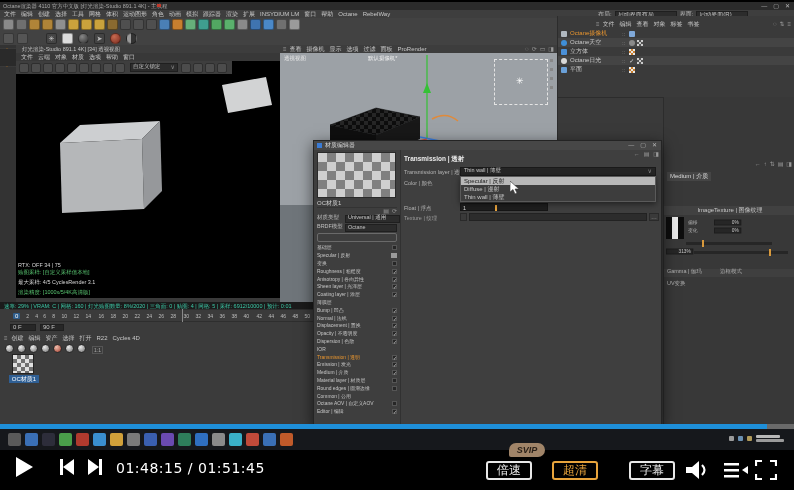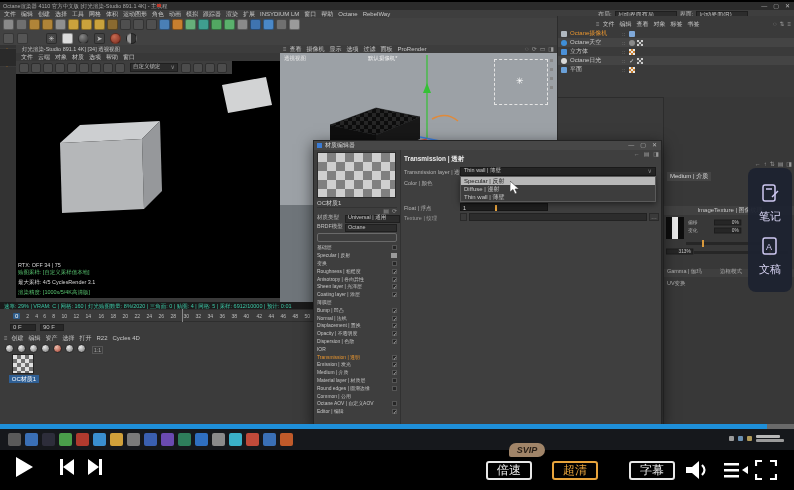--- a/index.html
+++ b/index.html
@@ -582,34 +582,20 @@
       <span class="abs" style="left:58px;top:63px;width:7px;height:8px;background:#3a3a3a;border:1px solid #2a2a2a"></span>
       <span class="abs" style="left:67px;top:63px;width:178px;height:8px;background:#2c2c2c;border:1px solid #222"></span>
       <span class="abs t6" style="left:247px;top:63px;width:10px;height:8px;background:#3a3a3a;border:1px solid #2a2a2a;color:#bbb;text-align:center;line-height:6px">…</span>
     </div>
   </div>
 
   <svg class="abs" style="left:510px;top:181px;z-index:60" width="10" height="14" viewBox="0 0 10 14">
     <polygon points="0,0 0,11 3,8.5 5,13 7,12 5,8 9,8" fill="#fff" stroke="#333" stroke-width="0.6"></polygon>
   </svg>
 
-  <div class="abs" style="left:748px;top:168px;width:44px;height:124px;background:rgba(29,34,48,.94);border-radius:8px;z-index:40;display:flex;flex-direction:column;align-items:center;justify-content:center;gap:6px">
-    <svg width="20" height="20" viewBox="0 0 20 20" fill="none" stroke="#cfc9f2" stroke-width="1.5">
-      <rect x="3" y="2" width="12" height="16" rx="2"></rect>
-        <line x1="6" y1="6" x2="12" y2="6"></line>
-        <line x1="14" y1="12" x2="18" y2="8"></line>
-        <line x1="12" y1="14" x2="14" y2="12"></line>
-    </svg>
-    <span style="color:#d9d5f5;font-size:11px">笔记</span>
-    <svg width="20" height="20" viewBox="0 0 20 20" fill="none" stroke="#cfc9f2" stroke-width="1.5" style="margin-top:6px">
-      <rect x="3" y="2" width="13" height="16" rx="2"></rect>
-      <text x="6" y="14" stroke="none" fill="#cfc9f2" font-size="9" font-family="Liberation Sans, sans-serif">A</text>
-    </svg>
-    <span style="color:#d9d5f5;font-size:11px">文稿</span>
-  </div>
 
   <div class="abs" style="left:0;top:424px;width:794px;height:5px;background:#6a6a6a;z-index:45">
     <div class="abs" style="left:0;top:0;width:767px;height:5px;background:#1e8fd9"></div>
   </div>
 
   <div class="abs" style="left:0;top:429px;width:794px;height:21px;background:#16181c;z-index:44">
     <div class="abs row" style="left:8px;top:4px">
         <span class="tski" style="background: rgb(90, 90, 90);"></span>
         <span class="tski" style="background: rgb(58, 111, 181);"></span>
         <span class="tski" style="background: rgb(45, 45, 58);"></span>
@@ -642,20 +628,21 @@
   <div class="abs" style="left:0;top:450px;width:794px;height:40px;background:#000;z-index:46">
     <span class="abs" style="left:16px;top:7px;width:0;height:0;border-left:17px solid #fff;border-top:10px solid transparent;border-bottom:10px solid transparent"></span>
     <span class="abs row" style="left:60px;top:9px">
       <span style="width:3px;height:16px;background:#fff"></span>
       <span style="width:0;height:0;border-right:11px solid #fff;border-top:8px solid transparent;border-bottom:8px solid transparent"></span>
     </span>
     <span class="abs row" style="left:88px;top:9px">
       <span style="width:0;height:0;border-left:11px solid #fff;border-top:8px solid transparent;border-bottom:8px solid transparent"></span>
       <span style="width:3px;height:16px;background:#fff"></span>
     </span>
+    <span class="abs" style="left:116px;top:10px;color:#fff;font-size:14px;letter-spacing:.5px;font-family:'DejaVu Sans',sans-serif">01:48:15 / 01:51:45</span>
     <span class="abs pbtn" style="left:486px;top:11px;width:46px;height:19px">倍速</span>
     <span class="abs" style="left:509px;top:-7px;width:36px;height:14px;background:#a08468;border-radius:7px 7px 7px 2px;color:#2a2018;font-size:9px;font-weight:bold;font-style:italic;text-align:center;line-height:14px;z-index:2">SVIP</span>
     <span class="abs pbtn org" style="left:552px;top:11px;width:46px;height:19px">超清</span>
     <span class="abs pbtn" style="left:629px;top:11px;width:46px;height:19px">字幕</span>
     <svg class="abs" style="left:684px;top:10px" width="26" height="20" viewBox="0 0 26 20">
       <polygon points="2,7 8,7 15,1 15,19 8,13 2,13" fill="#fff"></polygon>
       <path d="M18 5 q5 5 0 10" stroke="#fff" stroke-width="2.2" fill="none"></path>
     </svg>
     <svg class="abs" style="left:724px;top:12px" width="24" height="16" viewBox="0 0 24 16">
       <rect x="0" y="1" width="15" height="2.5" fill="#fff"></rect>

